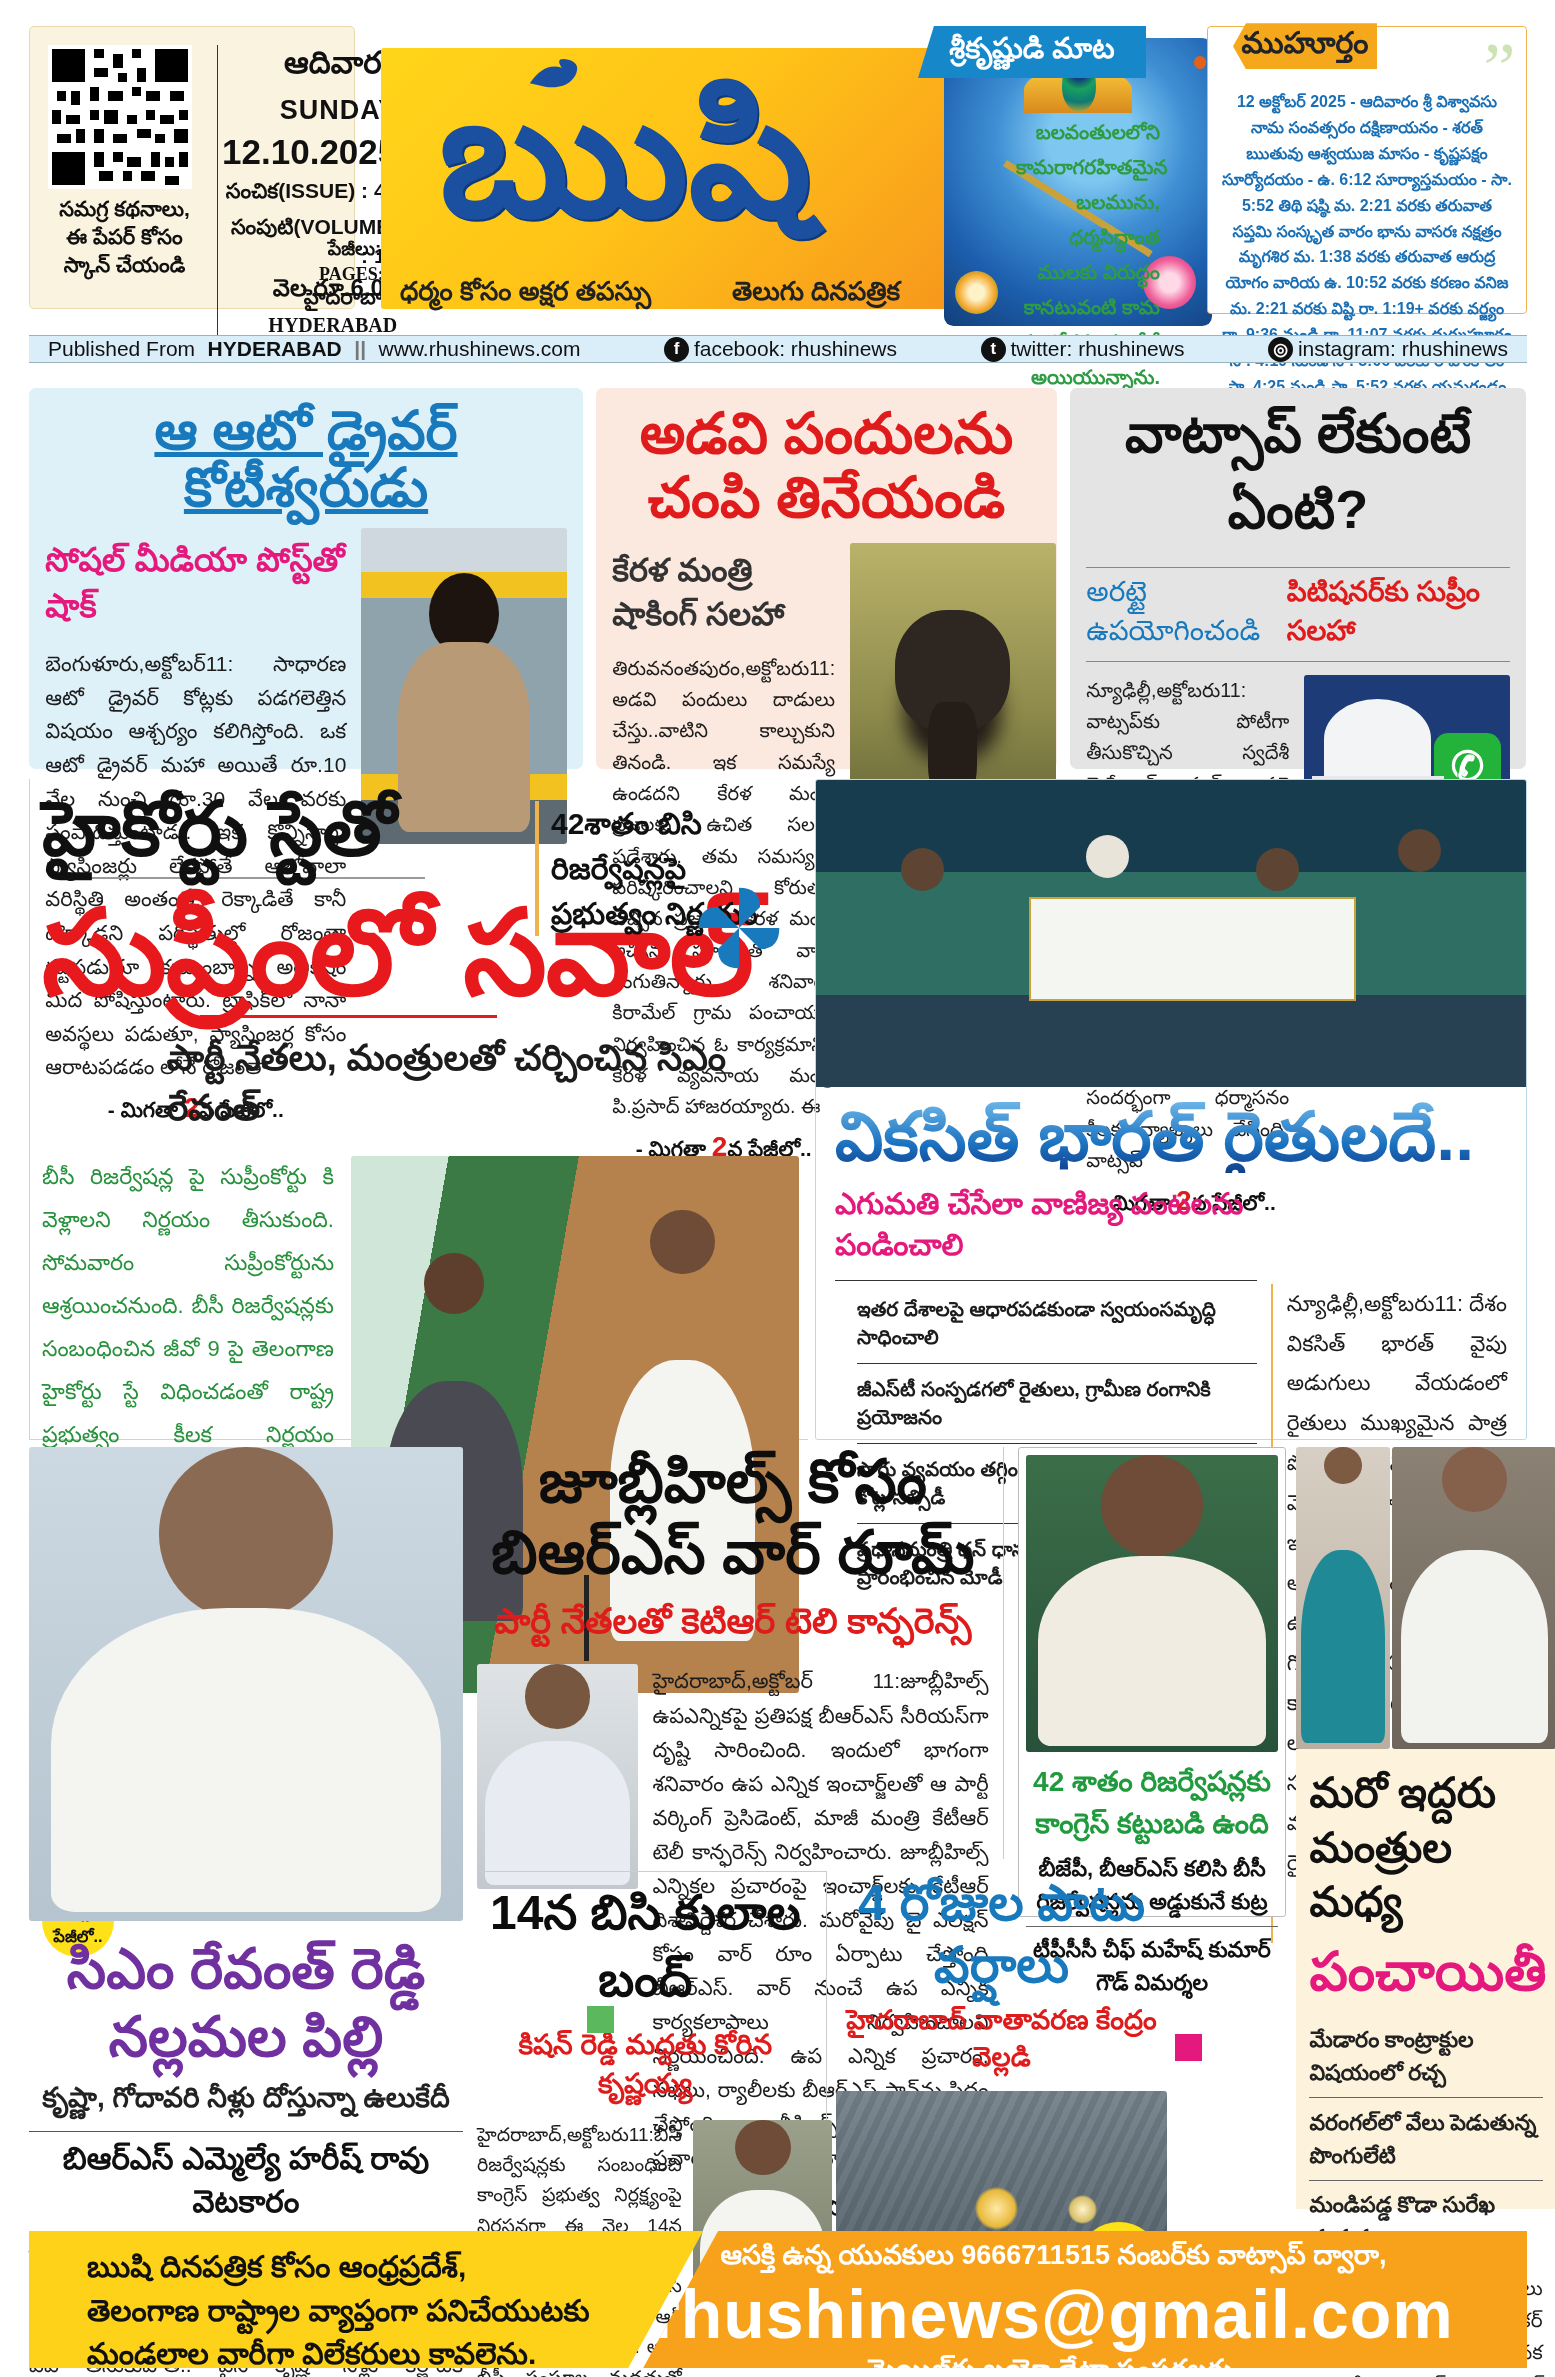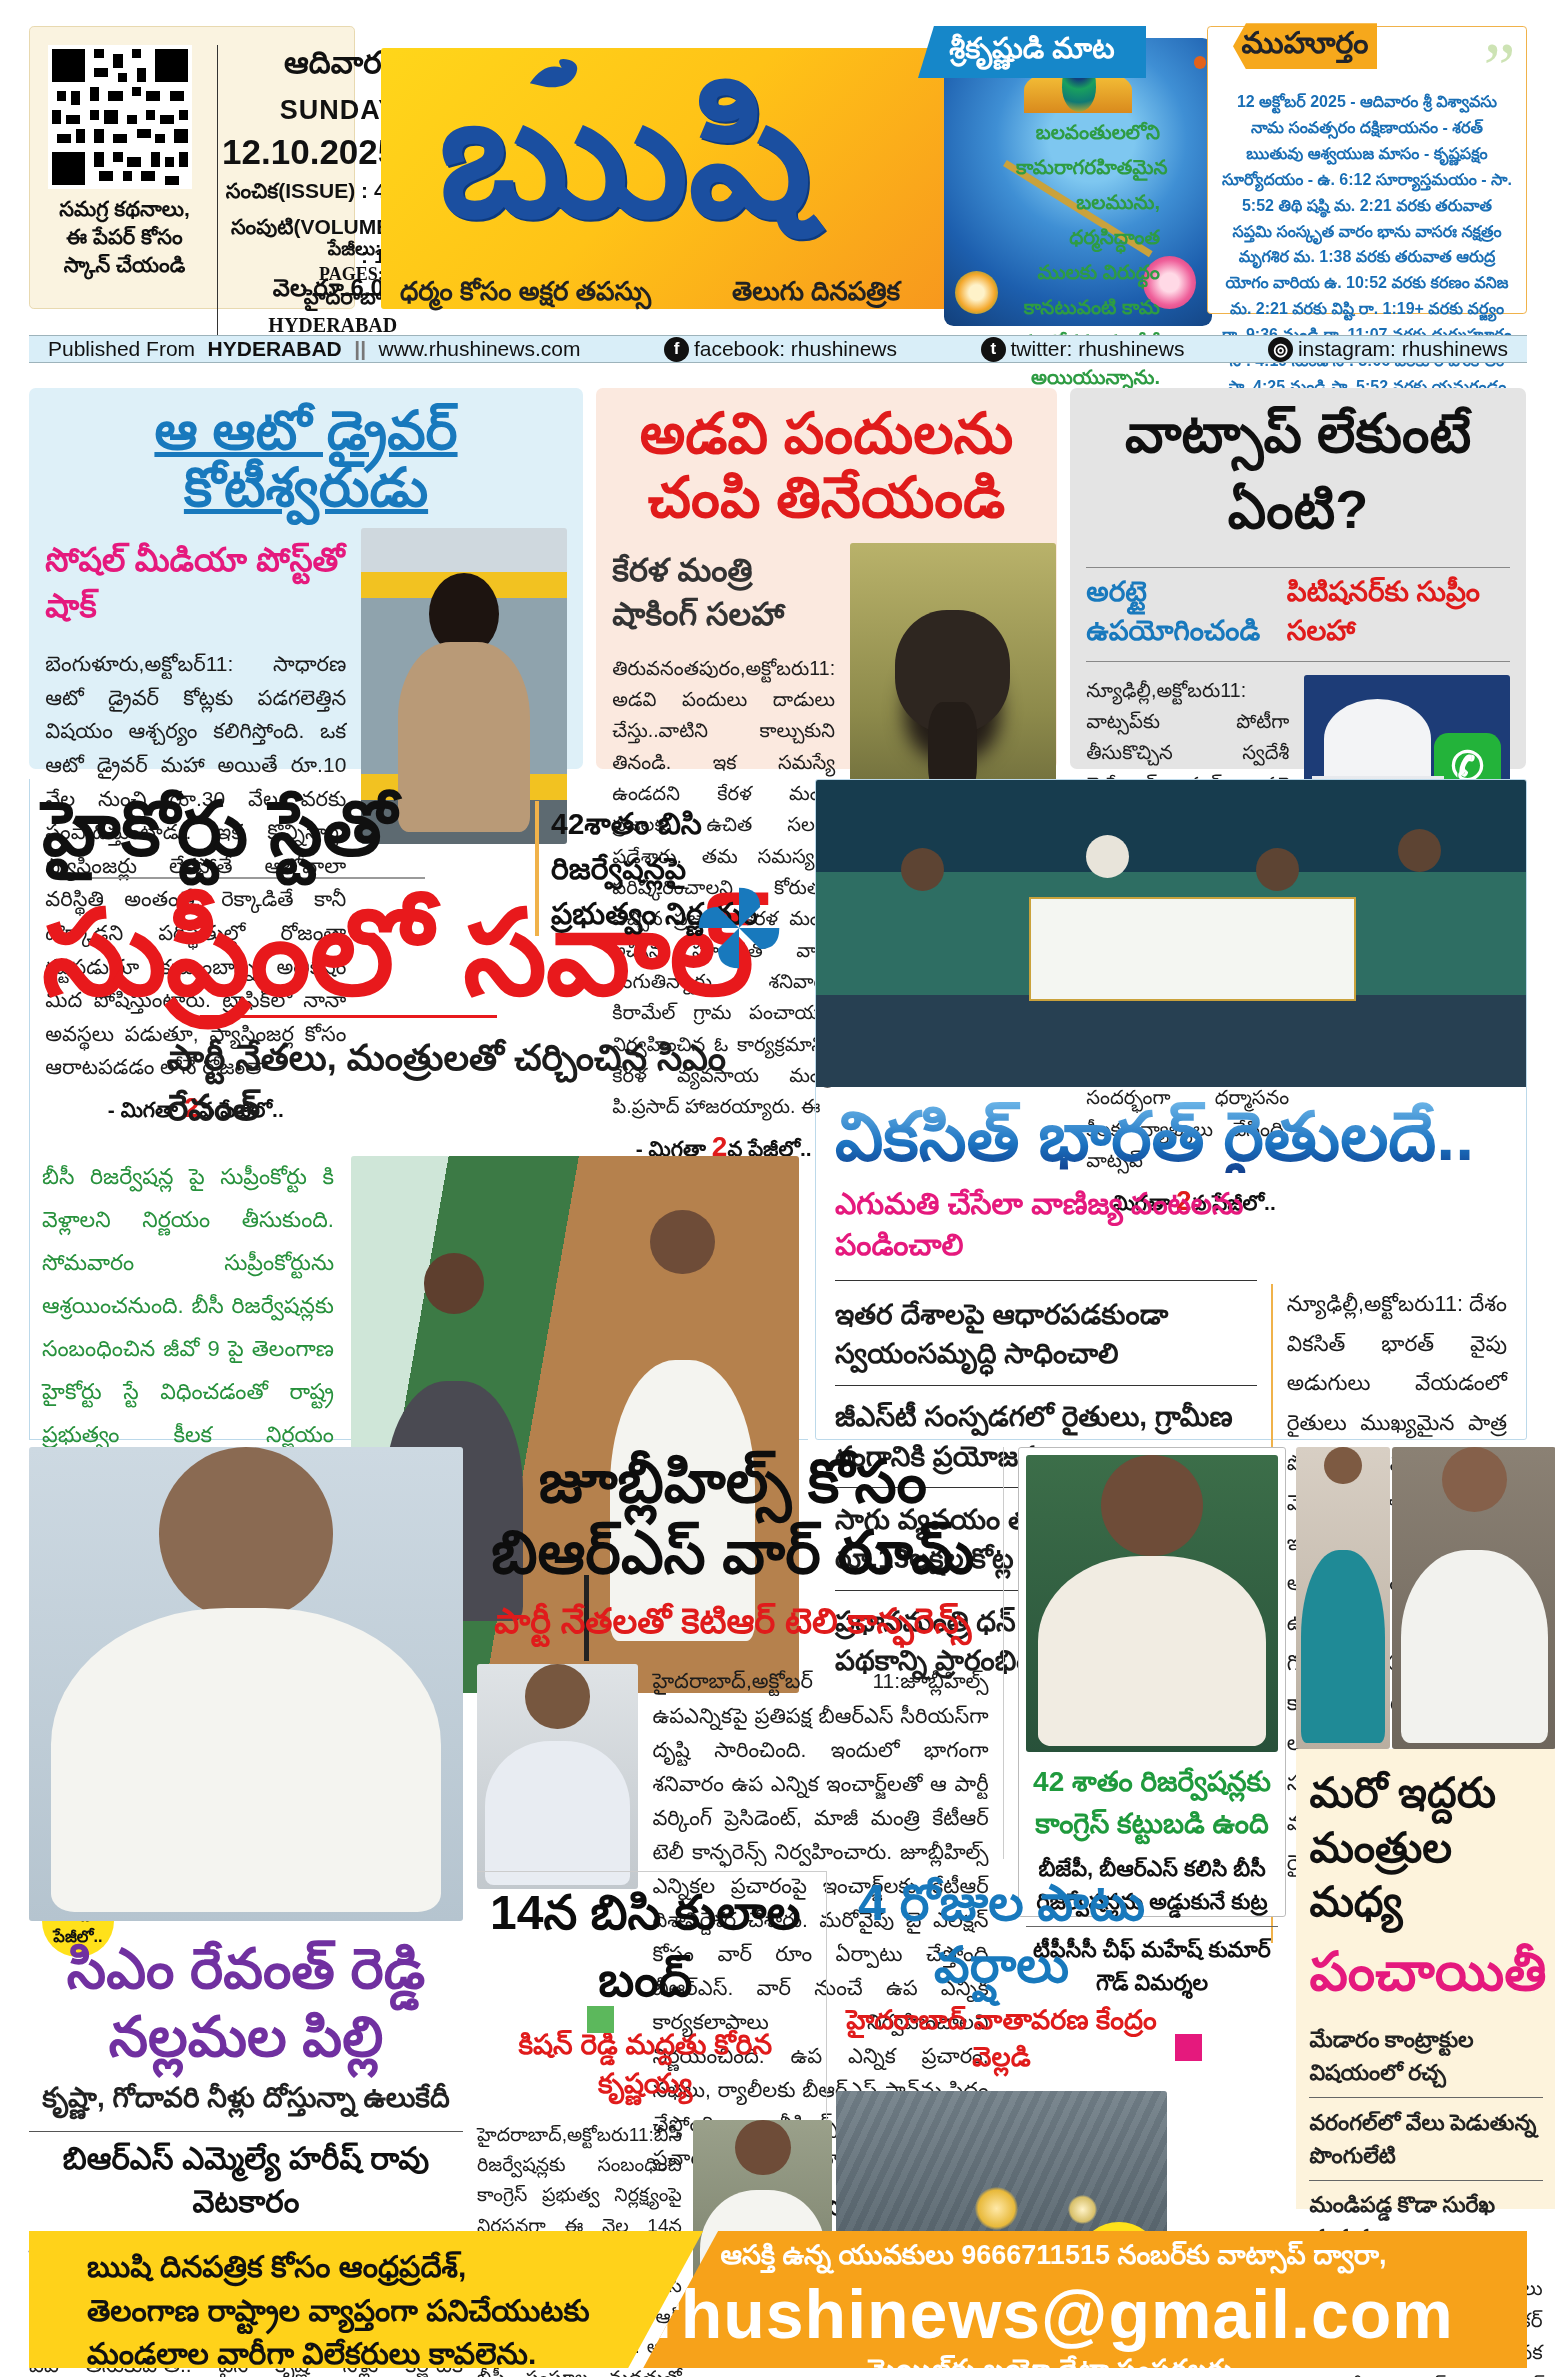--- a/index.html
+++ b/index.html
@@ -64,21 +64,21 @@
   .story { position:absolute; border-radius:6.7px; padding:14.4px 16.3px; }
   .s-auto { left:29px; top:388px; width:554px; height:381px; background:#def0f8; }
   .s-boar { left:596px; top:388px; width:461px; height:381px; background:#fbe9df; }
   .s-wa   { left:1070px; top:388px; width:456px; height:381px; background:#e4e4e4; }
   .h-auto { font-size:54px; font-weight:bold; color:#1879bd; text-align:center; line-height:1.05;text-decoration:underline; }
   .h-boar { font-size:57px; font-weight:bold; color:#e01b1b; text-align:center; line-height:1.12; }
   .h-wa   { font-size:54px; font-weight:bold; color:#101010; text-align:center; }
   .sub-pink { font-size:33px; font-weight:bold; color:#e5197d; margin-top:12.5px; }
   .sub-dark { font-size:32px; font-weight:bold; color:#333; margin-top:9.6px; }
   .wa-subrow { display:flex; justify-content:space-between; margin-top:12.5px; border-top:1.4px solid #888; border-bottom:1.4px solid #888; padding:7.7px 0; }
-  .wa-blue { font-size:28px; font-weight:bold; color:#1879bd; }
+  .wa-blue { font-size:28px; font-weight:normal; color:#1879bd; }
   .wa-red  { font-size:28px; font-weight:bold; color:#e01b1b; }
   .s-cols { display:flex; gap:14.4px; margin-top:12.5px; }
   .s-body { flex:1; font-size:21px; line-height:1.6; color:#1c1c1c; text-align:justify; }
   .more { font-size:21px; font-weight:bold; color:#111; text-align:center; margin-top:8.6px; }
   .more .n { color:#e01b1b; font-size:28px; }
   .ph { border-radius:2.9px; flex-shrink:0; position:relative; overflow:hidden; }
   .ph-auto { width:206px; height:316px; background:linear-gradient(#cfd8de 0 14%, #f2c221 14% 22%, #8fa3ad 22% 78%, #f2c221 78% 86%, #5d6a71 86% 100%); }
   .ph-auto::before { content:""; position:absolute; left:33%; top:14%; width:34%; height:26%; border-radius:50%; background:#1d1410; }
   .ph-auto::after  { content:""; position:absolute; left:18%; top:36%; width:64%; height:60%; border-radius:40% 40% 8% 8%; background:#b99a77; }
   .ph-boar { width:206px; height:307px; background:linear-gradient(#b9b26a,#8d8a4b 55%,#5d5c33); }
@@ -117,21 +117,21 @@
   .ph-modi { width:100%; height:307px; border-radius:1.9px 1.9px 0 0; background:linear-gradient(#173c4e 0 30%,#2e6e63 30% 70%,#274052 70% 100%); position:relative; overflow:hidden; }
   .ph-modi .banner { position:absolute; left:30%; top:38%; width:46%; height:34%; background:#f4f6f2; border:2.9px solid #caa23c; }
   .ph-modi .head { position:absolute; top:22%; width:43px; height:43px; border-radius:50%; background:#5d4433; }
   .ph-modi .h1 { left:12%; } .ph-modi .h2 { left:38%; top:18%; background:#e8e4da; } .ph-modi .h3 { left:62%; } .ph-modi .h4 { left:82%; top:16%; }
   .vik-pad { padding:14.4px 19px 0 19px; position:relative; }
   .vik-head { font-size:68px; font-weight:bold; line-height:1.05;
               background:linear-gradient(#6cb5e8 0%,#1b72c0 60%,#123f8d 100%); -webkit-background-clip:text; background-clip:text; color:transparent; }
   .vik-sub { font-size:30px; font-weight:bold; color:#e5197d; margin-top:14.4px; border-bottom:1.9px solid #333; padding-bottom:10.5px; width:422px; }
   .vik-row { display:flex; margin-top:2.9px; }
   .vik-points { width:422px; }
-  .vik-points .pt { font-size:28px; font-weight:bold; color:#1c1c1c; padding:11.5px 0; border-bottom:1.9px solid #333; line-height:1.4; }
+  .vik-points .pt { font-size:20px; font-weight:bold; color:#1c1c1c; padding:11.5px 0; border-bottom:1.9px solid #333; line-height:1.4;margin-left:22px; }
   .vik-points .pt:last-child { border-bottom:none; }
   .vik-body { flex:1; border-left:2.4px solid #f0b24a; margin-left:14.4px; padding-left:13.4px; font-size:21.6px; line-height:1.85; color:#1c1c1c; text-align:justify; }
 
   
   .harish { position:absolute; left:29px; top:1447px; width:434px; height:762px; }
   .ph-harish { width:100%; height:474px; background:linear-gradient(#cdd9e2,#b5c4cf); --skin:#8a6a52; --shirt:#f4f4f0; }
   .harish-head { font-size:56px; font-weight:bold; color:#7030a0; text-align:center; line-height:1.2; margin-top:14.4px; }
   .h-sub1 { font-size:28px; font-weight:bold; color:#222; text-align:center; margin-top:12.5px; border-bottom:1.9px solid #555; padding-bottom:9.6px; }
   .h-sub2 { font-size:31px; font-weight:bold; color:#111; text-align:center; margin-top:9.6px; }
   .h-body { font-size:21px; line-height:1.7; color:#1c1c1c; text-align:justify; margin-top:12.5px; }

